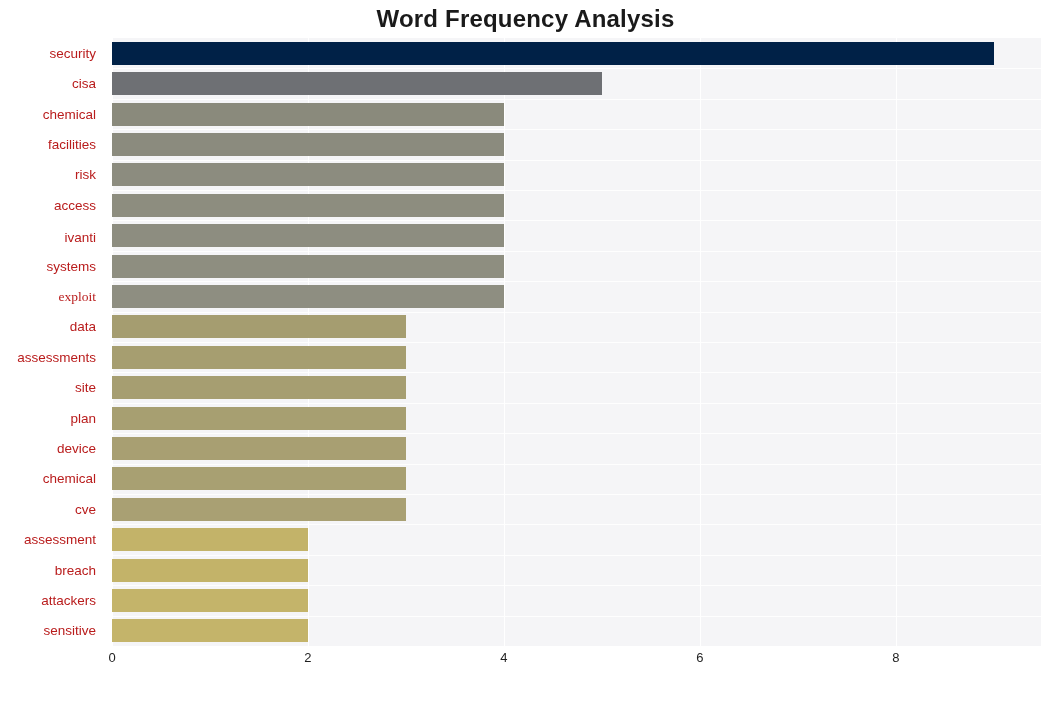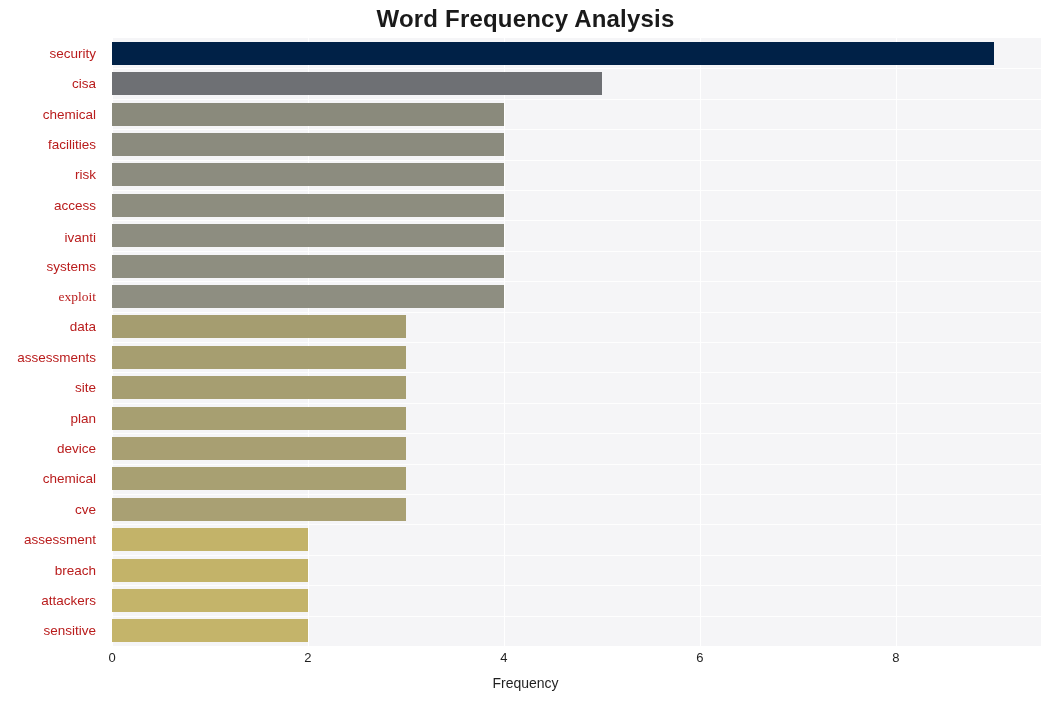--- a/index.html
+++ b/index.html
@@ -195,15 +195,14 @@
     </div>
 
   <div id="xticks">
       <div class="xtick" style="left: 112px;">0</div>
       <div class="xtick" style="left: 307.992px;">2</div>
       <div class="xtick" style="left: 503.983px;">4</div>
       <div class="xtick" style="left: 699.975px;">6</div>
       <div class="xtick" style="left: 895.966px;">8</div>
     </div>
 
-  <div id="xaxis-label">Frequency</div>
 
 </div>
 
 </body></html>

